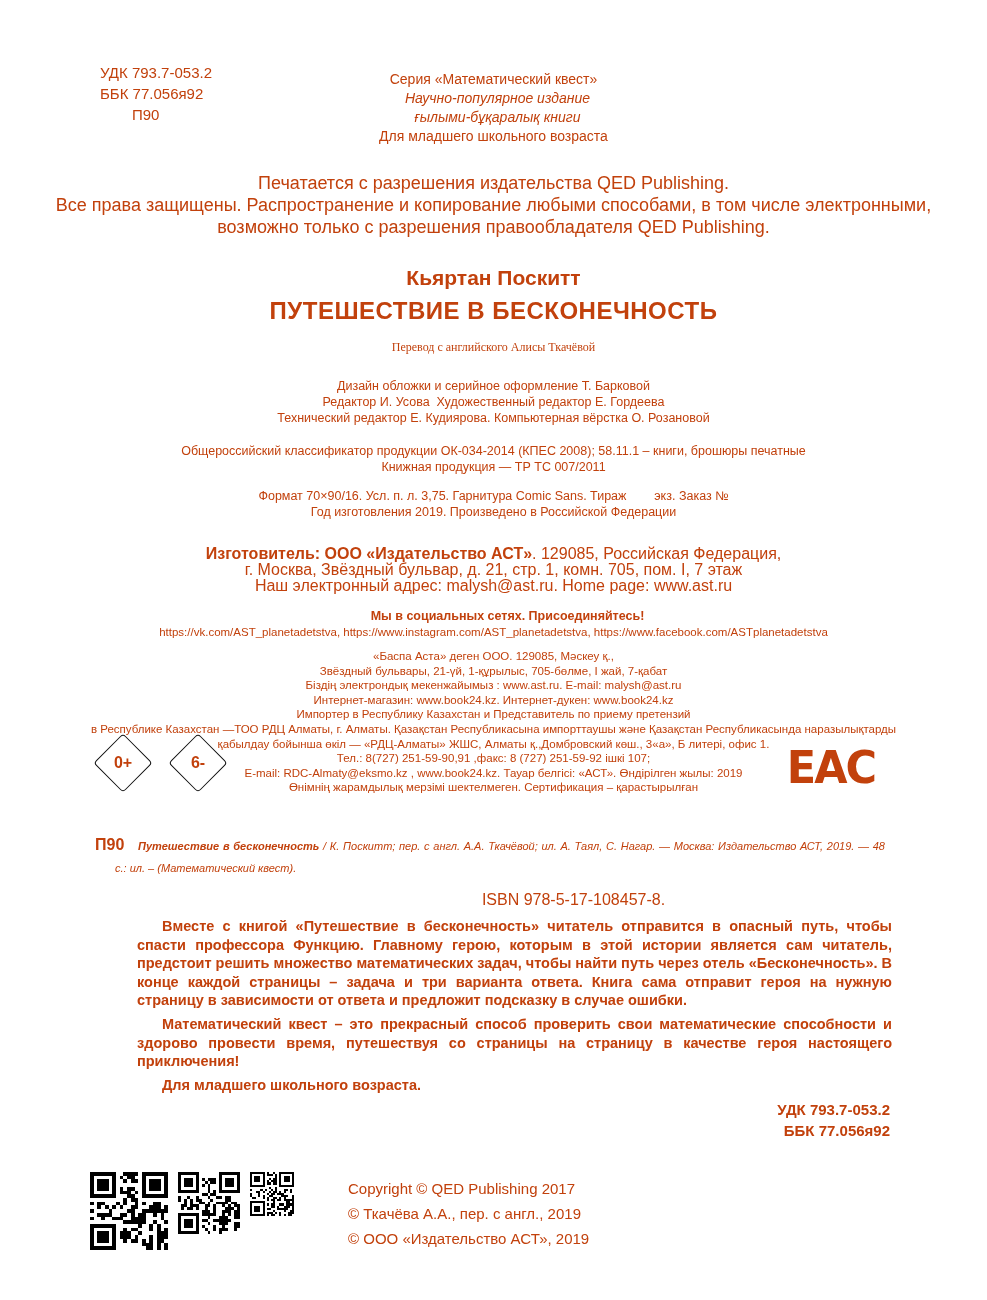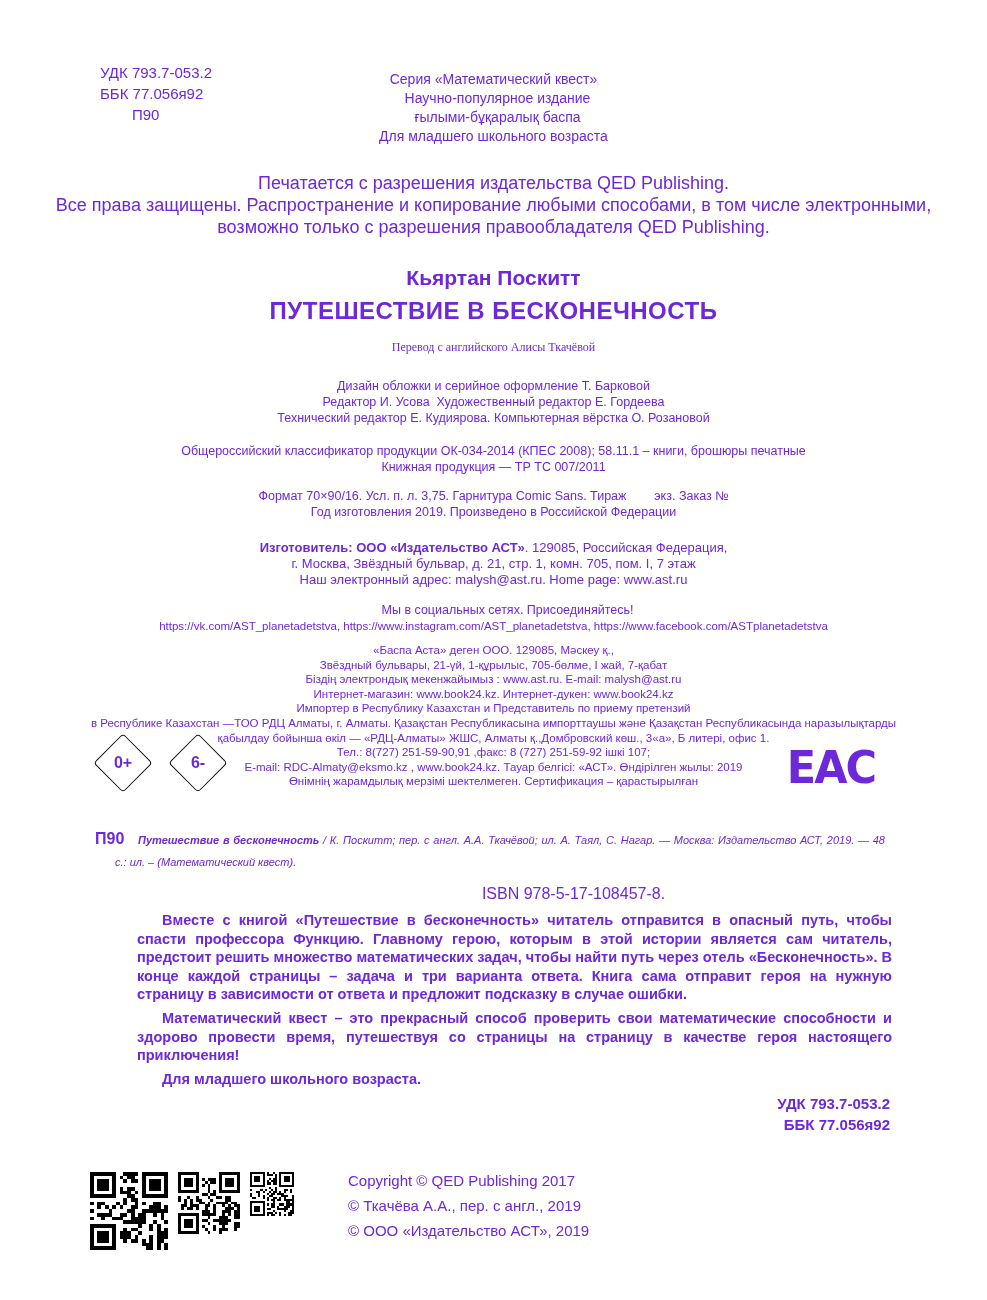--- a/index.html
+++ b/index.html
@@ -1,45 +1,45 @@
 <!DOCTYPE html>
 <html><head>
 <meta charset="utf-8">
 <style>
   html,body{margin:0;padding:0;background:#ffffff;}
   .page{
     width:987px;height:1300px;margin:0 auto;position:relative;
-    background:#ffffff;color:#6d28d9;overflow:hidden;
+    background:#ffffff;color:#c2410c;overflow:hidden;
     font-family:"Liberation Sans",sans-serif;
   }
   .center{text-align:center;}
   .pre{white-space:pre-wrap;}
 
   
   .udk-block{position:absolute;left:100px;top:62px;font-size:15px;line-height:21px;}
   .udk-block .code{margin-left:32px;}
 
   
   .series-block{margin:0 auto;padding-top:70px;font-size:14px;line-height:19px;}
-  .italic{padding-left:8px;}
+  .italic{font-style:italic;padding-left:8px;}
 
   .permission{margin-top:26px;font-size:18px;line-height:22px;}
 
   .author{margin-top:28px;font-size:21px;font-weight:bold;}
   .book-title{margin-top:7px;font-size:24px;font-weight:bold;letter-spacing:.5px;}
   .translation{margin-top:12px;font-size:12px;line-height:21px;font-family:Liberation Serif, serif;}
 
   .credits{margin-top:20px;font-size:12.5px;line-height:16px;}
   .classification{margin-top:17px;font-size:12.5px;line-height:16px;}
   .printinfo{margin-top:13px;font-size:12.5px;line-height:16px;}
-  .manufacturer{margin-top:20px;font-size:13px;line-height:16px;}
+  .manufacturer{margin-top:26px;font-size:16px;line-height:16px;}
   .bold{font-weight:bold;}
 
   .social{margin-top:15px;}
-  .social-title{font-size:12.5px;font-weight:normal;margin-left:28px;}
+  .social-title{font-size:12.5px;font-weight:bold;margin-left:28px;}
   .social-links{margin-top:3px;font-size:11.5px;}
 
   .kazakh{margin-top:11px;font-size:11.5px;line-height:14.6px;}
 
   
   .age-marks{position:absolute;left:102px;top:742px;display:flex;gap:33px;}
   .diamond{width:40px;height:40px;border:1.6px solid #111;border-radius:4px;
     transform:rotate(45deg);display:flex;align-items:center;justify-content:center;}
   .diamond span{transform:rotate(-45deg);font-size:16px;font-weight:bold;}
 
@@ -56,37 +56,37 @@
   .annotation{margin-left:137px;width:755px;font-size:14.5px;line-height:18.6px;text-align:justify;font-weight:bold;}
   .annotation p{margin:0 0 0 0;padding-top:5px;text-indent:25px;}
   .annotation p:first-child{padding-top:8px;}
 
   .udk-footer{margin-top:5px;margin-right:97px;text-align:right;font-size:15px;line-height:21px;font-weight:bold;}
 
   
   .bottom-row{position:absolute;left:0;top:1168px;width:100%;}
   .qr-group{position:absolute;left:90px;top:4px;display:flex;align-items:flex-start;gap:10px;}
   .qr{display:block;}
-  .copyright{position:absolute;left:348px;top:0;font-size:15px;line-height:25px;}
+  .copyright{position:absolute;left:348px;top:8px;font-size:15px;line-height:25px;}
 </style>
 </head>
 <body>
 
 <div class="page">
 
   <div class="udk-block">
     <div>УДК 793.7-053.2</div>
     <div>ББК 77.056я92</div>
     <div class="code">П90</div>
   </div>
 
   <div class="series-block center">
     <div>Серия «Математический квест»</div>
     <div class="italic">Научно-популярное издание</div>
-    <div class="italic">ғылыми-бұқаралық баспа</div>
+    <div class="italic">ғылыми-бұқаралық книги</div>
     <div>Для младшего школьного возраста</div>
   </div>
 
   <div class="permission center">
     <div>Печатается с разрешения издательства QED Publishing.</div>
     <div>Все права защищены. Распространение и копирование любыми способами, в том числе электронными,</div>
     <div>возможно только с разрешения правообладателя QED Publishing.</div>
   </div>
 
   <div class="author center">Кьяртан Поскитт</div>

